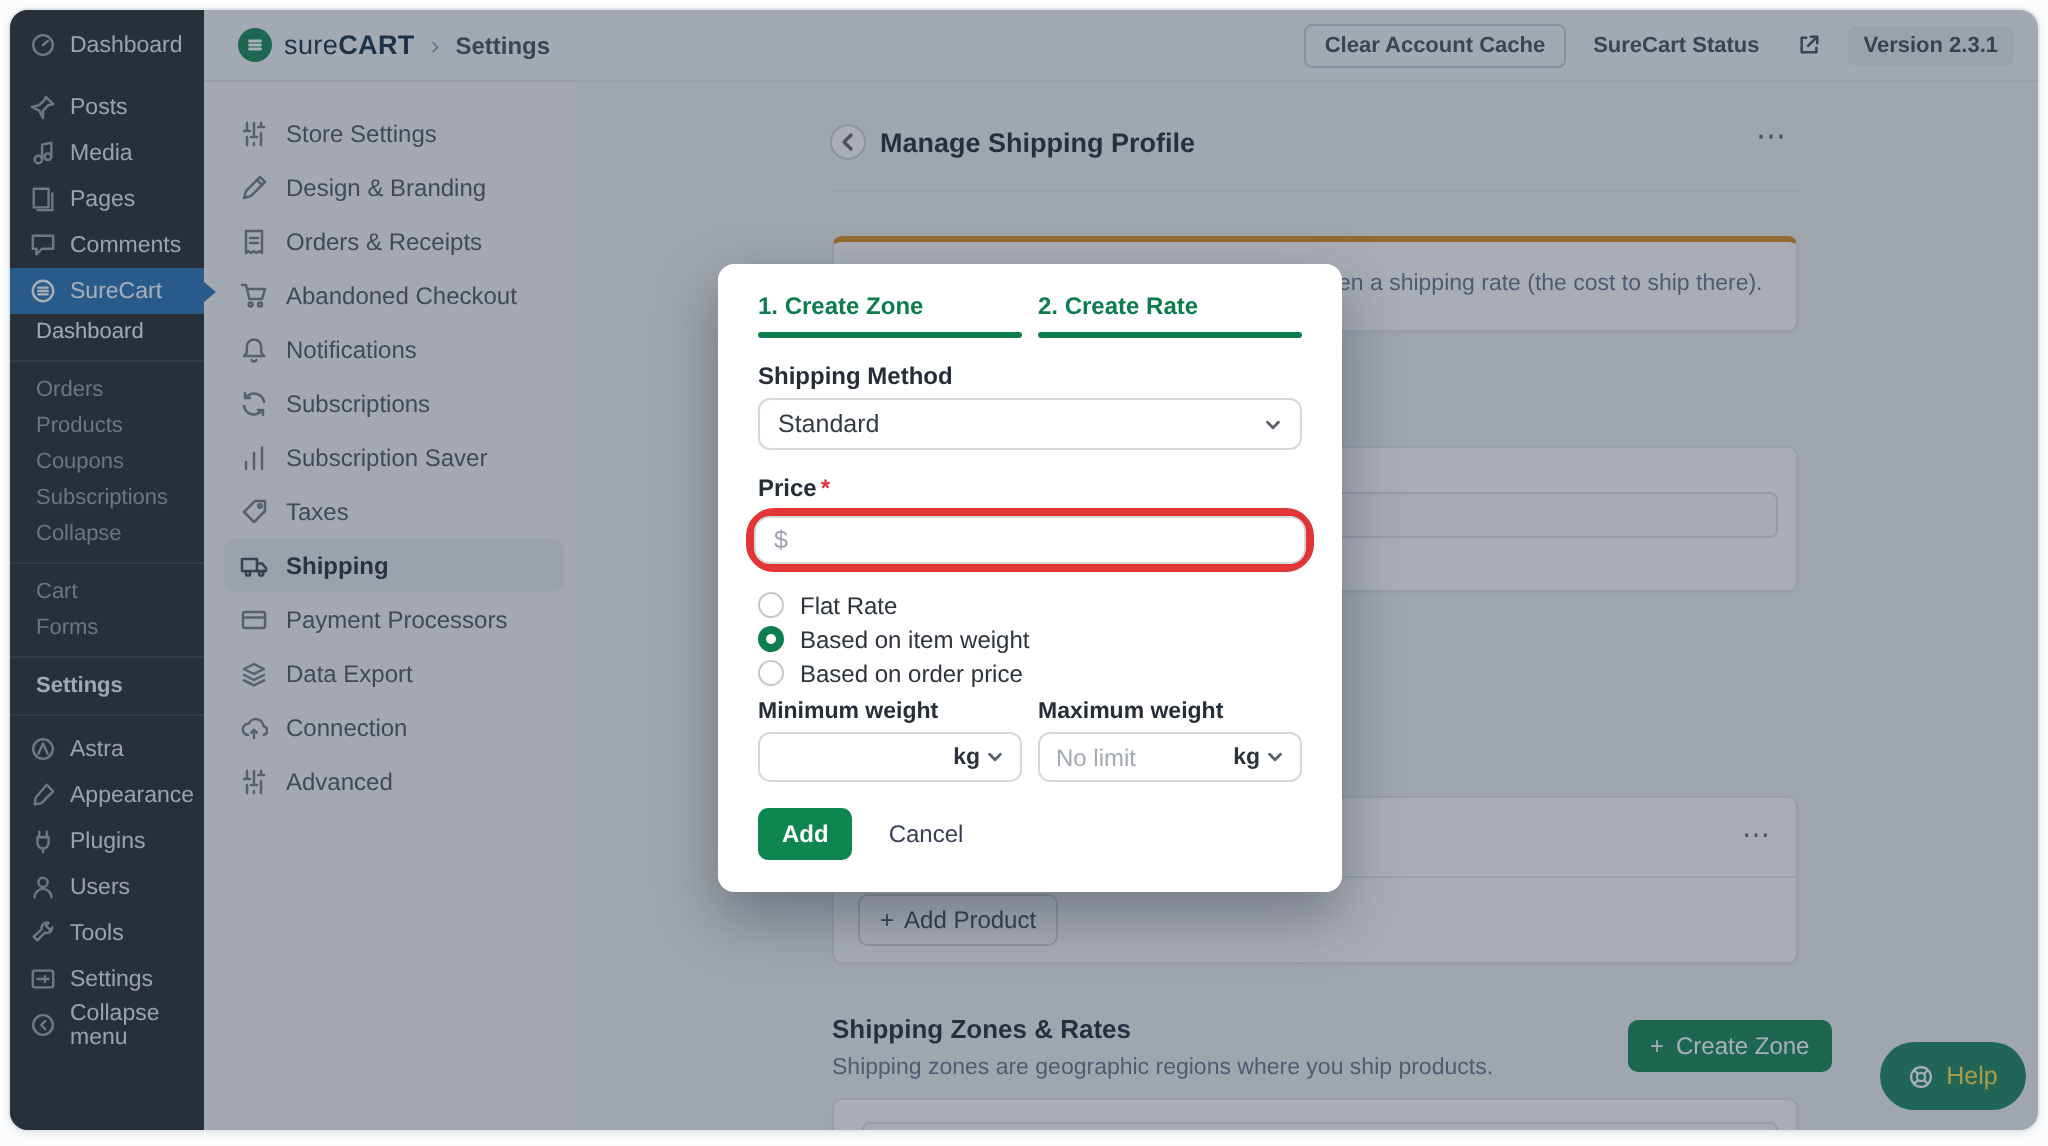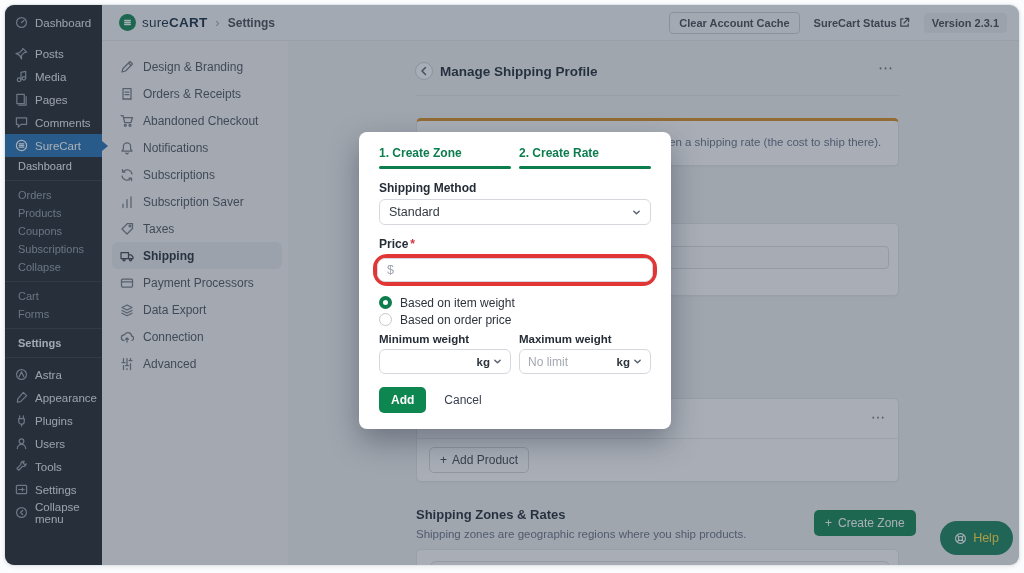--- a/index.html
+++ b/index.html
@@ -28,21 +28,21 @@
             border-bottom:1px solid #e2e5e9; display:flex; align-items:center; padding:0 14px 0 17px; z-index:1; }
   .logo-circle { width:17px; height:17px; border-radius:50%; background:#0e8650; display:inline-flex; align-items:center; justify-content:center; }
   .logo-circle svg { width:11px; height:11px; stroke:#fff; fill:none; stroke-width:1.6; stroke-linecap:round; }
   .logo-text { font-size:13.5px; color:#12293f; margin-left:6px; letter-spacing:.2px; }
   .logo-text b { font-weight:bold; }
   .crumb-sep { color:#9aa1a9; margin:0 8px; font-size:13px; }
   .crumb { font-size:12px; color:#424950; font-weight:bold; }
   .tb-right { margin-left:auto; display:flex; align-items:center; gap:14px; }
   .btn-cache { font-size:11px; font-weight:bold; color:#424950; background:transparent; border:1px solid #c9ced4;
                border-radius:4px; padding:4px 9px; cursor:pointer; font-family:inherit; }
-  .tb-status { display:flex; align-items:center; gap:2px; font-size:11px; font-weight:bold; color:#424950; cursor:pointer; }
+  .tb-status { display:flex; align-items:center; gap:19px; font-size:11px; font-weight:bold; color:#424950; cursor:pointer; }
   .tb-status svg { width:11px; height:11px; stroke:#424950; fill:none; stroke-width:1.4; stroke-linecap:round; stroke-linejoin:round; }
   .badge-version { font-size:11px; font-weight:bold; color:#40464d; background:#e9ebee; border-radius:4px; padding:4px 8px; }
 
   
   #settings-nav { position:absolute; left:97px; top:36px; width:186px; height:526px; background:#f4f5f7; padding-top:12px; z-index:1; }
   .nav-item { display:flex; align-items:center; gap:9px; height:27px; margin:0 6px 0 10px; padding:0 8px; border-radius:6px;
               font-size:12px; color:#4b535c; cursor:pointer; }
   .nav-item svg { width:14px; height:14px; flex:none; stroke:#737a83; fill:none; stroke-width:1.25; stroke-linecap:round; stroke-linejoin:round; }
   .nav-item.active { background:#e7eaee; color:#222b35; font-weight:bold; }
   .nav-item.active svg { stroke:#3a434d; }
@@ -238,20 +238,26 @@
             <path d="M4.5 2H2v8h8V7.5M7 1.5h3.5V5M10.5 1.5L5.5 6.5"></path>
           </svg>
       </span>
       <span class="badge-version">Version 2.3.1</span>
     </div>
   </header>
 
   <nav id="settings-nav">
     <div class="nav-item">
       <svg viewBox="0 0 14 14">
+          <path d="M3.5 1.5v4m0 3v4M7 1.5v7m0 3v1M10.5 1.5v2m0 3v6M2 5.5h3M5.5 8.5h3M9 3.5h3"></path>
+        </svg>
+      <span>Store Settings</span>
+    </div>
+    <div class="nav-item">
+      <svg viewBox="0 0 14 14">
           <path d="M2 12l1-3.5 7-7L12.5 4l-7 7z"></path>
           <path d="M8.5 3l2.5 2.5"></path>
         </svg>
       <span>Design &amp; Branding</span>
     </div>
     <div class="nav-item">
       <svg viewBox="0 0 14 14">
           <path d="M3 1.5h8v11l-1.3-.9-1.4.9-1.3-.9-1.4.9-1.3-.9-1.3.9z"></path>
           <path d="M5 5h4M5 7.5h4"></path>
         </svg>
@@ -397,20 +403,24 @@
     <div class="fld-label">
       <span>Price</span><span class="req">*</span>
     </div>
     <div class="price-ring">
       <div class="price-field">
         <span class="currency">$</span>
       </div>
     </div>
 
     <div class="radios">
+      <div class="radio-row">
+        <span class="radio"></span>
+        <span class="radio-label">Flat Rate</span>
+      </div>
       <div class="radio-row">
         <span class="radio checked"></span>
         <span class="radio-label">Based on item weight</span>
       </div>
       <div class="radio-row">
         <span class="radio"></span>
         <span class="radio-label">Based on order price</span>
       </div>
     </div>
 

